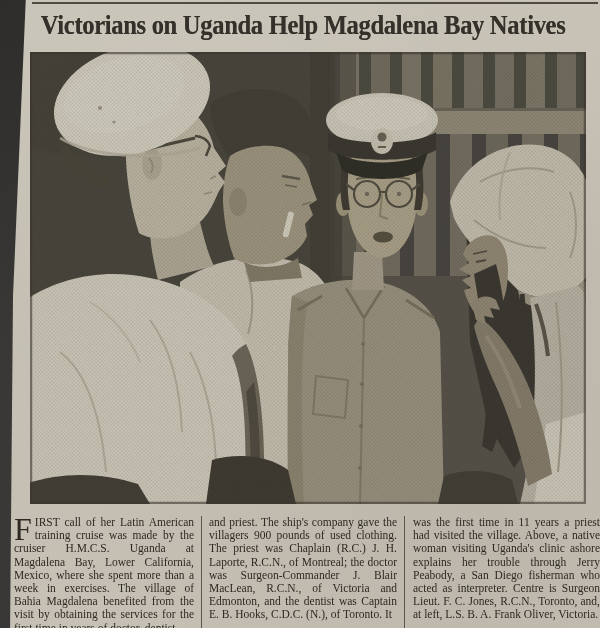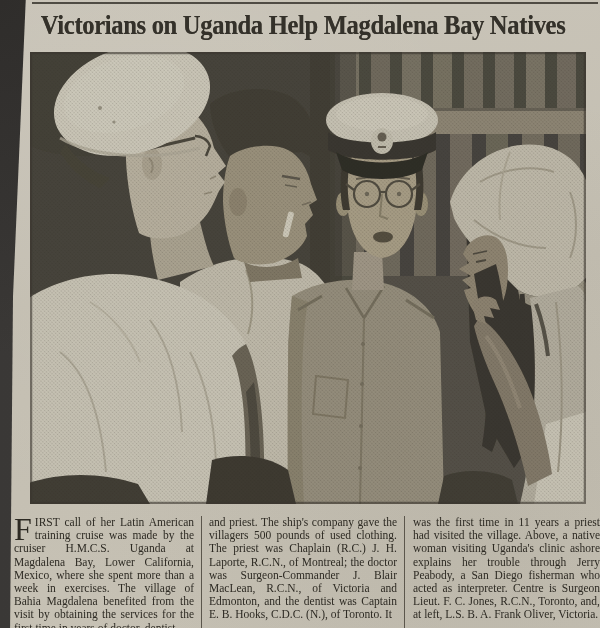--- a/index.html
+++ b/index.html
@@ -221,20 +221,20 @@
       </svg>
     </div>
 
     <div class="columns">
       <div class="col col1">
         <p>
           <span class="dropcap">F</span><span>IRST call of her Latin American training cruise was made by the cruiser H.M.C.S. Uganda at Magdalena Bay, Lower California, Mexico, where she spent more than a week in exercises. The village of Bahia Magdalena benefited from the visit by obtaining the services for the first time in years of doctor, dentist</span>
         </p>
       </div>
       <div class="col col2">
-        <p>and priest. The ship's company gave the villagers 500 pounds of used clothing. The priest was Chaplain (R.C.) J. H. Laporte, R.C.N., of Montreal; the doctor was Surgeon-Commander J. Blair MacLean, R.C.N., of Victoria and Edmonton, and the dentist was Captain E. B. Hooks, C.D.C. (N.), of Toronto. It</p>
+        <p>and priest. The ship's company gave the villagers 900 pounds of used clothing. The priest was Chaplain (R.C.) J. H. Laporte, R.C.N., of Montreal; the doctor was Surgeon-Commander J. Blair MacLean, R.C.N., of Victoria and Edmonton, and the dentist was Captain E. B. Hooks, C.D.C. (N.), of Toronto. It</p>
       </div>
       <div class="col col3">
         <p>was the first time in 11 years a priest had visited the village. Above, a native woman visiting Uganda's clinic ashore explains her trouble through Jerry Peabody, a San Diego fisherman who acted as interpreter. Centre is Surgeon Lieut. F. C. Jones, R.C.N., Toronto, and, at left, L.S. B. A. Frank Oliver, Victoria.</p>
       </div>
     </div>
   </div>
 </div>
 
 </body></html>

